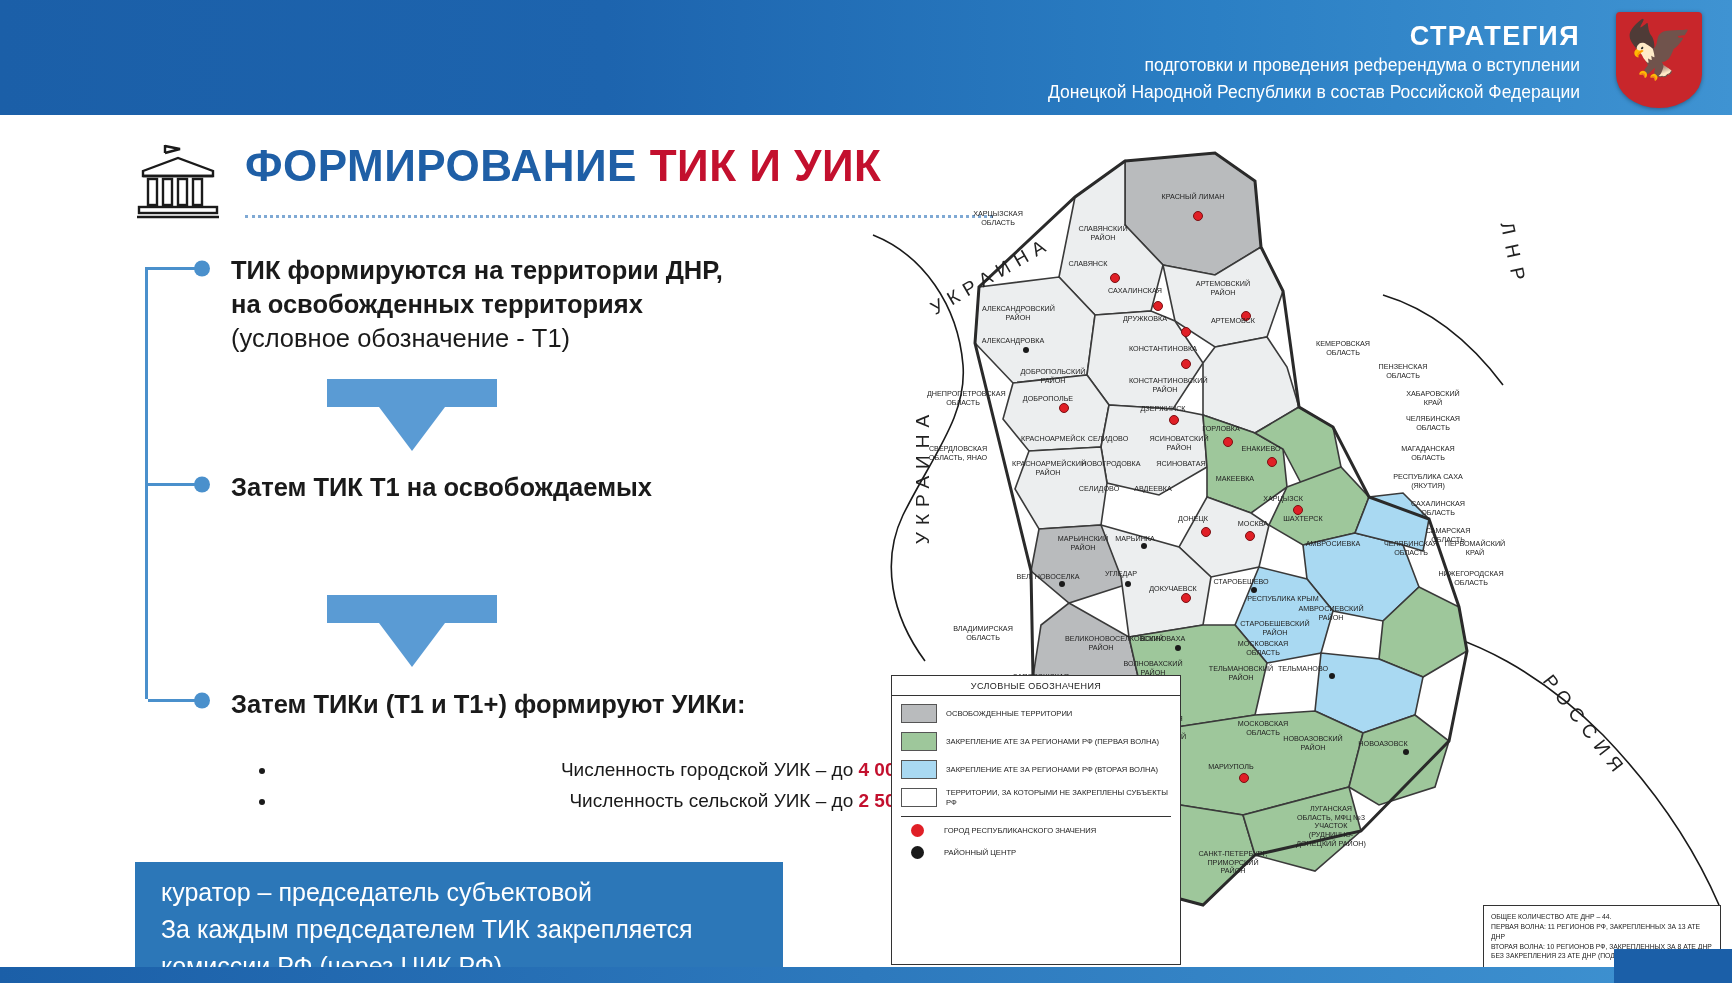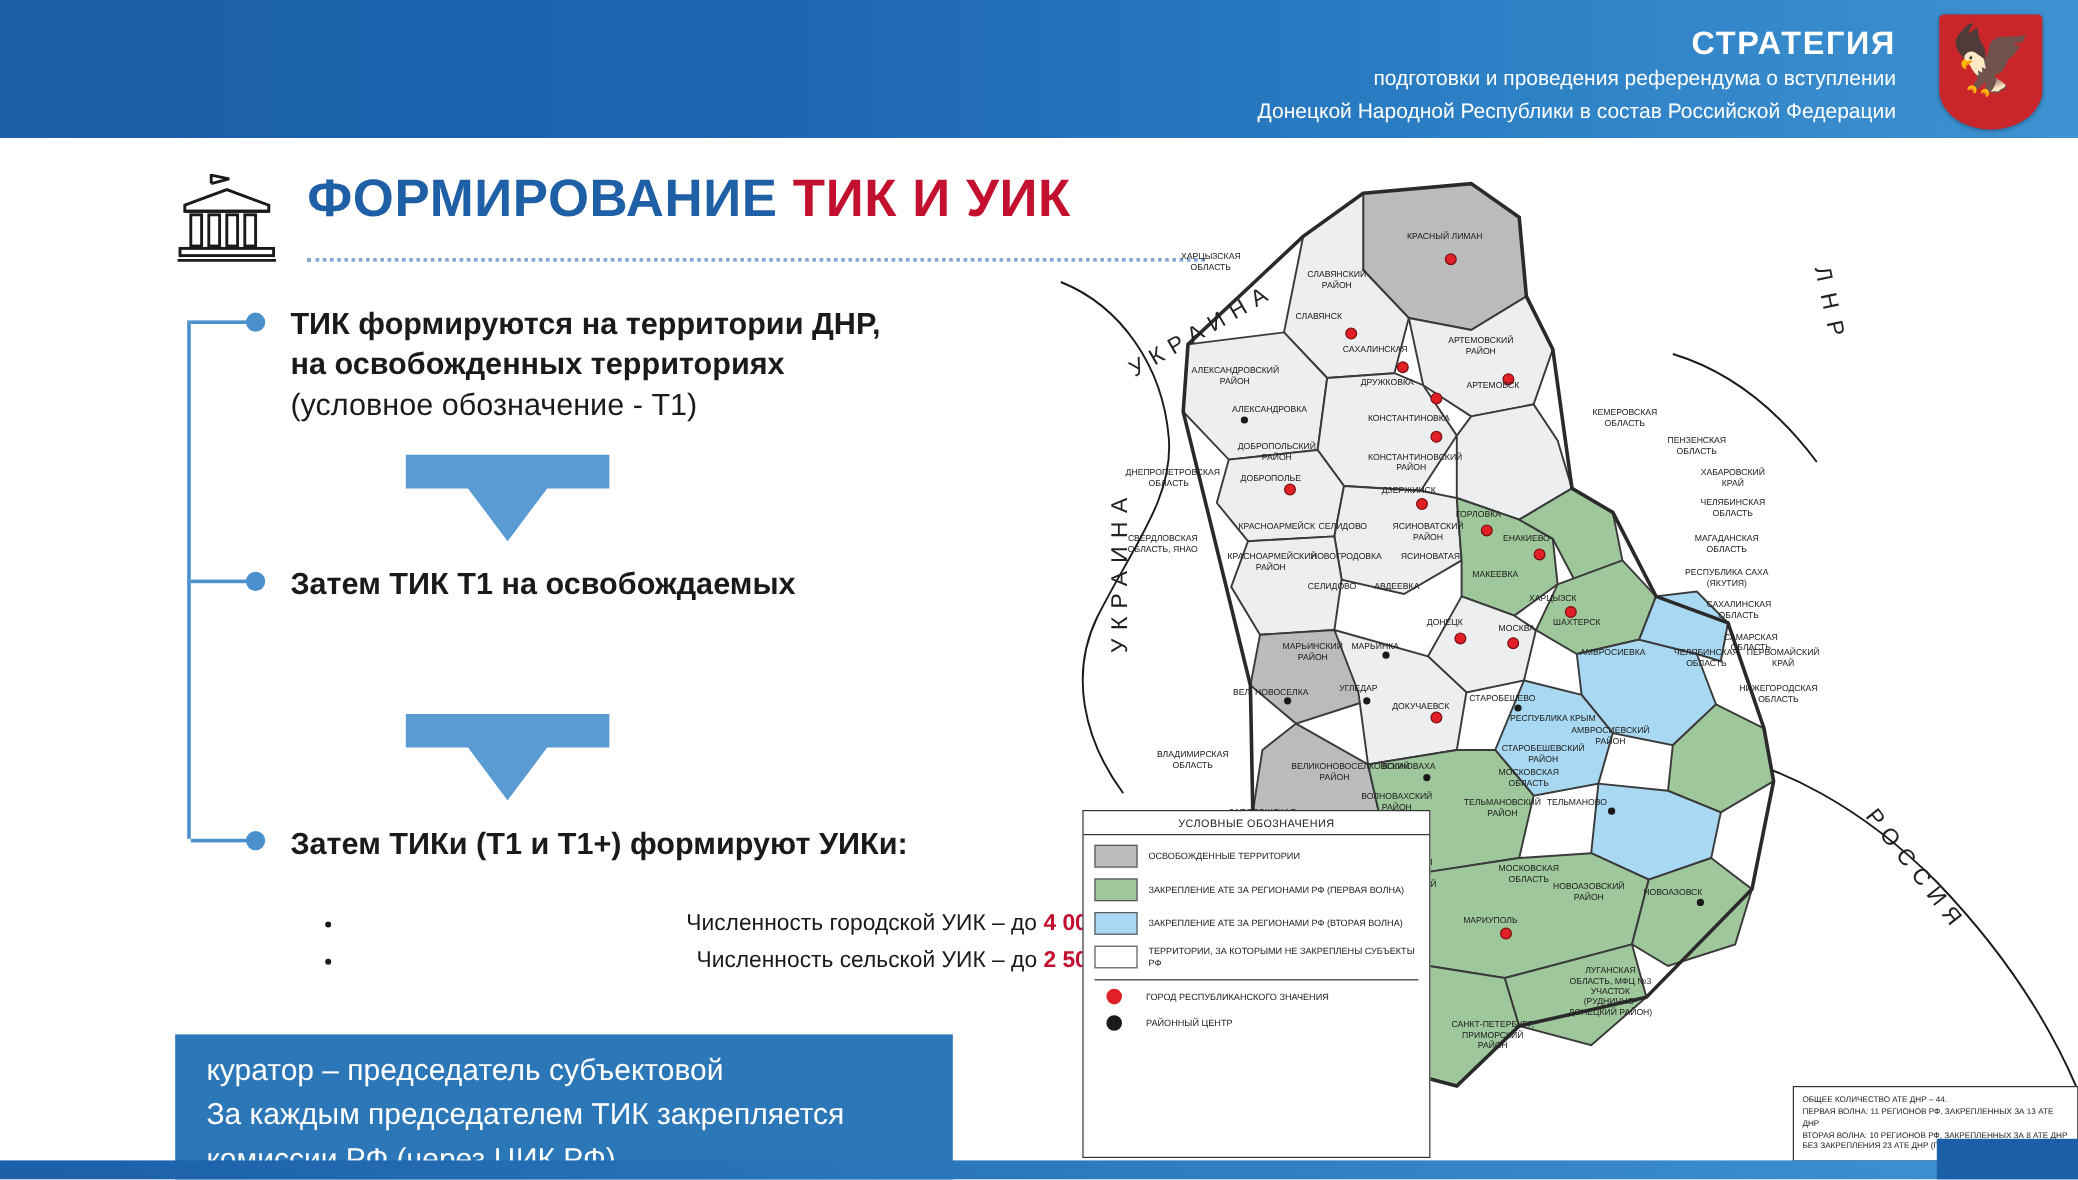--- a/index.html
+++ b/index.html
@@ -64,21 +64,21 @@
     left: 0; right: 0; top: 10px;
     text-align: center;
     color: #f2c53d;
     font-size: 56px;
     line-height: 1;
   }
 
   
   .content {
     position: absolute;
-    top: 115px; left: 12px;
+    top: 115px; left: 1px;
     width: 1700px;
     height: 868px;
   }
 
   .title-row {
     position: absolute;
     left: 134px;
     top: 20px;
     width: 860px;
     height: 90px;
@@ -467,21 +467,21 @@
     <div class="rdot" style="left:540px; top:634px;"></div>
 
     <div id="map-labels">
         <div class="map-label" style="left: 330px; top: 78px; width: 72px; margin-left: -36px;">КРАСНЫЙ ЛИМАН</div>
         <div class="map-label" style="left: 240px; top: 110px; width: 72px; margin-left: -36px;">СЛАВЯНСКИЙ РАЙОН</div>
         <div class="map-label" style="left: 135px; top: 95px; width: 72px; margin-left: -36px;">ХАРЦЫЗСКАЯ ОБЛАСТЬ</div>
         <div class="map-label" style="left: 225px; top: 145px; width: 72px; margin-left: -36px;">СЛАВЯНСК</div>
         <div class="map-label" style="left: 272px; top: 172px; width: 72px; margin-left: -36px;">САХАЛИНСКАЯ</div>
         <div class="map-label" style="left: 360px; top: 165px; width: 72px; margin-left: -36px;">АРТЕМОВСКИЙ РАЙОН</div>
         <div class="map-label" style="left: 155px; top: 190px; width: 72px; margin-left: -36px;">АЛЕКСАНДРОВСКИЙ РАЙОН</div>
-        <div class="map-label" style="left: 150px; top: 222px; width: 72px; margin-left: -36px; padding-left: 34px;">АЛЕКСАНДРОВКА</div>
+        <div class="map-label" style="left: 150px; top: 222px; width: 72px; margin-left: -36px;">АЛЕКСАНДРОВКА</div>
         <div class="map-label" style="left: 282px; top: 200px; width: 72px; margin-left: -36px;">ДРУЖКОВКА</div>
         <div class="map-label" style="left: 370px; top: 202px; width: 72px; margin-left: -36px;">АРТЕМОВСК</div>
         <div class="map-label" style="left: 300px; top: 230px; width: 72px; margin-left: -36px;">КОНСТАНТИНОВКА</div>
         <div class="map-label" style="left: 302px; top: 262px; width: 72px; margin-left: -36px;">КОНСТАНТИНОВСКИЙ РАЙОН</div>
         <div class="map-label" style="left: 480px; top: 225px; width: 72px; margin-left: -36px;">КЕМЕРОВСКАЯ ОБЛАСТЬ</div>
         <div class="map-label" style="left: 540px; top: 248px; width: 72px; margin-left: -36px;">ПЕНЗЕНСКАЯ ОБЛАСТЬ</div>
         <div class="map-label" style="left: 190px; top: 253px; width: 72px; margin-left: -36px;">ДОБРОПОЛЬСКИЙ РАЙОН</div>
         <div class="map-label" style="left: 185px; top: 280px; width: 72px; margin-left: -36px;">ДОБРОПОЛЬЕ</div>
         <div class="map-label" style="left: 300px; top: 290px; width: 72px; margin-left: -36px;">ДЗЕРЖИНСК</div>
         <div class="map-label" style="left: 100px; top: 275px; width: 72px; margin-left: -36px;">ДНЕПРОПЕТРОВСКАЯ ОБЛАСТЬ</div>

